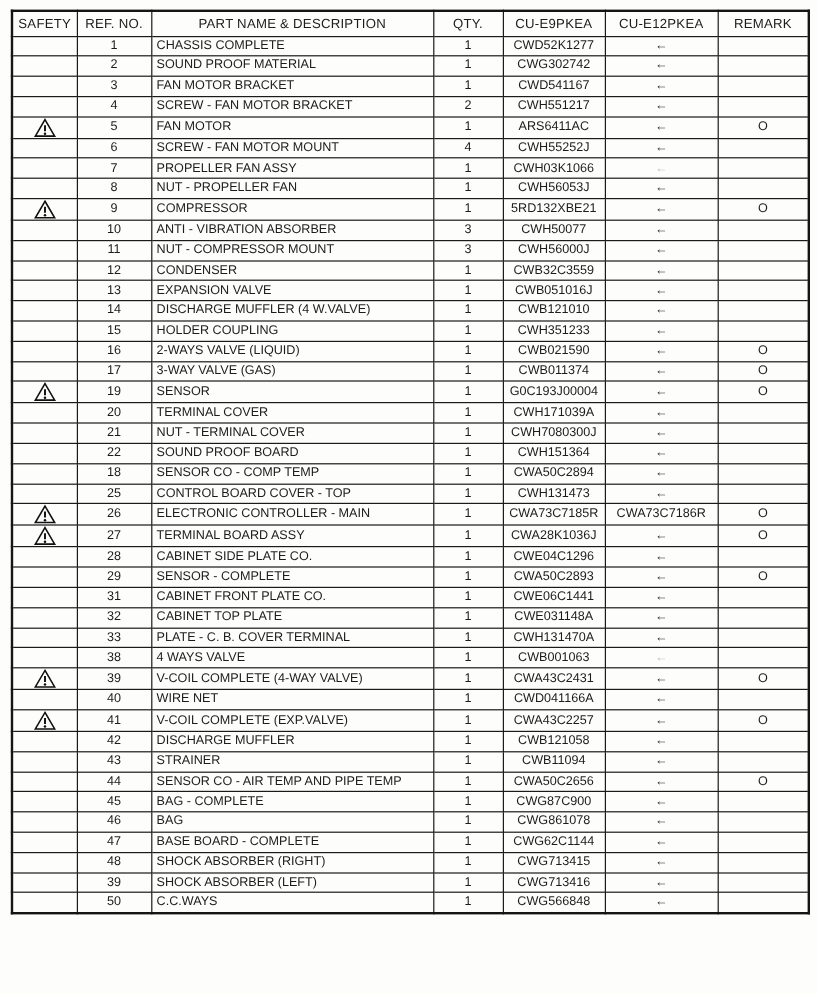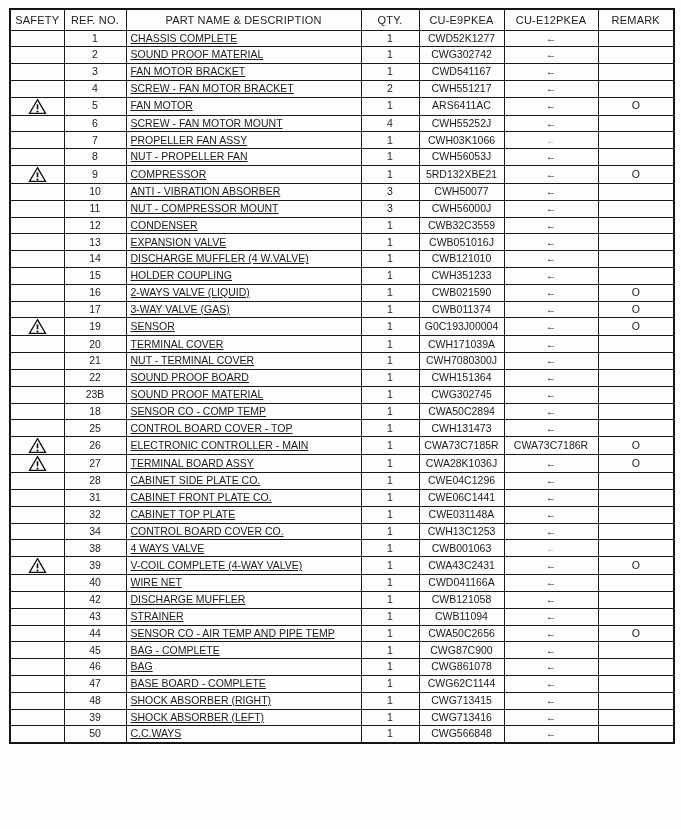--- a/index.html
+++ b/index.html
@@ -32,21 +32,21 @@
   }
   table.parts thead th {
     height: 21px;
     font-weight: normal;
     font-size: 11px;
     text-align: center;
     letter-spacing: 0.2px;
   }
   table.parts tbody tr { height: 16.8px; }
   td.c-center { text-align: center; }
-  td.c-left   { text-align: left; padding-left: 8px; text-decoration: underline; }
+  td.c-left   { text-align: left; padding-left: 8px; }
   td.arrow-cell { font-size: 12px; }
   .faint { opacity: 0.3; }
   .safety-wrap {
     display: flex; align-items: center; justify-content: center;
     height: 100%;
   }
   .tri-icon { display: block; }
 </style>
 </head>
 <body>
@@ -282,29 +282,20 @@
           <td class="c-center"></td>
           <td class="c-center">22</td>
           <td class="c-left">SOUND PROOF BOARD</td>
           <td class="c-center">1</td>
           <td class="c-center">CWH151364</td>
           <td class="c-center arrow-cell">←</td>
           <td class="c-center"></td>
         </tr>
         <tr>
           <td class="c-center"></td>
-          <td class="c-center">23B</td>
-          <td class="c-left">SOUND PROOF MATERIAL</td>
-          <td class="c-center">1</td>
-          <td class="c-center">CWG302745</td>
-          <td class="c-center arrow-cell">←</td>
-          <td class="c-center"></td>
-        </tr>
-        <tr>
-          <td class="c-center"></td>
           <td class="c-center">18</td>
           <td class="c-left">SENSOR CO - COMP TEMP</td>
           <td class="c-center">1</td>
           <td class="c-center">CWA50C2894</td>
           <td class="c-center arrow-cell">←</td>
           <td class="c-center"></td>
         </tr>
         <tr>
           <td class="c-center"></td>
           <td class="c-center">25</td>
@@ -352,42 +343,51 @@
           <td class="c-center"></td>
           <td class="c-center">28</td>
           <td class="c-left">CABINET SIDE PLATE CO.</td>
           <td class="c-center">1</td>
           <td class="c-center">CWE04C1296</td>
           <td class="c-center arrow-cell">←</td>
           <td class="c-center"></td>
         </tr>
         <tr>
           <td class="c-center"></td>
+          <td class="c-center">29</td>
+          <td class="c-left">SENSOR - COMPLETE</td>
+          <td class="c-center">1</td>
+          <td class="c-center">CWA50C2893</td>
+          <td class="c-center arrow-cell">←</td>
+          <td class="c-center">O</td>
+        </tr>
+        <tr>
+          <td class="c-center"></td>
           <td class="c-center">31</td>
           <td class="c-left">CABINET FRONT PLATE CO.</td>
           <td class="c-center">1</td>
           <td class="c-center">CWE06C1441</td>
           <td class="c-center arrow-cell">←</td>
           <td class="c-center"></td>
         </tr>
         <tr>
           <td class="c-center"></td>
           <td class="c-center">32</td>
           <td class="c-left">CABINET TOP PLATE</td>
           <td class="c-center">1</td>
           <td class="c-center">CWE031148A</td>
           <td class="c-center arrow-cell">←</td>
           <td class="c-center"></td>
         </tr>
         <tr>
           <td class="c-center"></td>
-          <td class="c-center">34</td>
-          <td class="c-left">CONTROL BOARD COVER CO.</td>
-          <td class="c-center">1</td>
-          <td class="c-center">CWH13C1253</td>
+          <td class="c-center">33</td>
+          <td class="c-left">PLATE - C. B. COVER TERMINAL</td>
+          <td class="c-center">1</td>
+          <td class="c-center">CWH131470A</td>
           <td class="c-center arrow-cell">←</td>
           <td class="c-center"></td>
         </tr>
         <tr>
           <td class="c-center"></td>
           <td class="c-center">38</td>
           <td class="c-left">4 WAYS VALVE</td>
           <td class="c-center">1</td>
           <td class="c-center">CWB001063</td>
           <td class="c-center arrow-cell faint">←</td>
@@ -411,20 +411,37 @@
           <td class="c-center">O</td>
         </tr>
         <tr>
           <td class="c-center"></td>
           <td class="c-center">40</td>
           <td class="c-left">WIRE NET</td>
           <td class="c-center">1</td>
           <td class="c-center">CWD041166A</td>
           <td class="c-center arrow-cell">←</td>
           <td class="c-center"></td>
+        </tr>
+        <tr>
+          <td class="c-center">
+            <span class="safety-wrap">
+              <svg class="tri-icon" width="19" height="17" viewBox="0 0 24 22">
+                <path d="M12 2.2 L22.4 20 L1.6 20 Z" fill="none" stroke="#111" stroke-width="1.7" stroke-linejoin="miter"></path>
+                <line x1="12" y1="8.2" x2="12" y2="14.6" stroke="#111" stroke-width="2.1"></line>
+                <circle cx="12" cy="17.4" r="1.35" fill="#111"></circle>
+              </svg>
+            </span>
+          </td>
+          <td class="c-center">41</td>
+          <td class="c-left">V-COIL COMPLETE (EXP.VALVE)</td>
+          <td class="c-center">1</td>
+          <td class="c-center">CWA43C2257</td>
+          <td class="c-center arrow-cell">←</td>
+          <td class="c-center">O</td>
         </tr>
         <tr>
           <td class="c-center"></td>
           <td class="c-center">42</td>
           <td class="c-left">DISCHARGE MUFFLER</td>
           <td class="c-center">1</td>
           <td class="c-center">CWB121058</td>
           <td class="c-center arrow-cell">←</td>
           <td class="c-center"></td>
         </tr>

